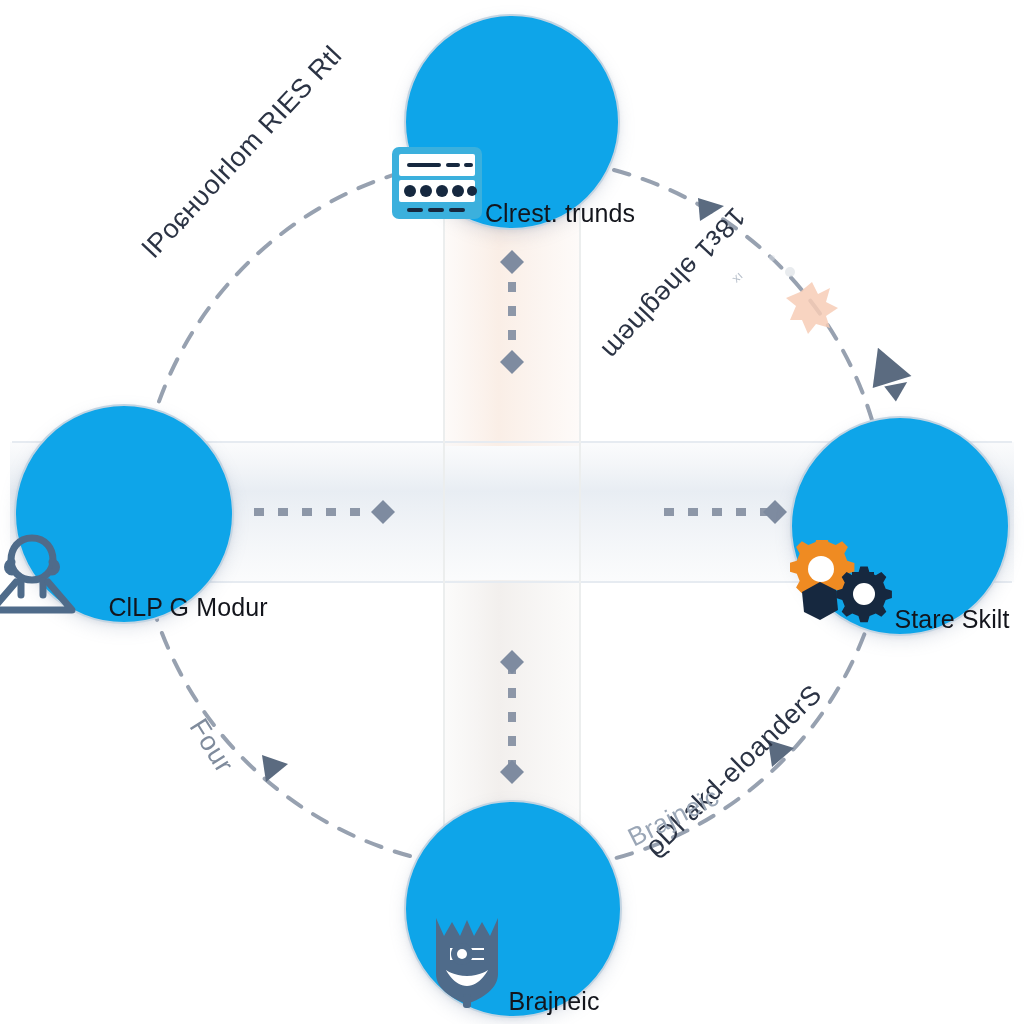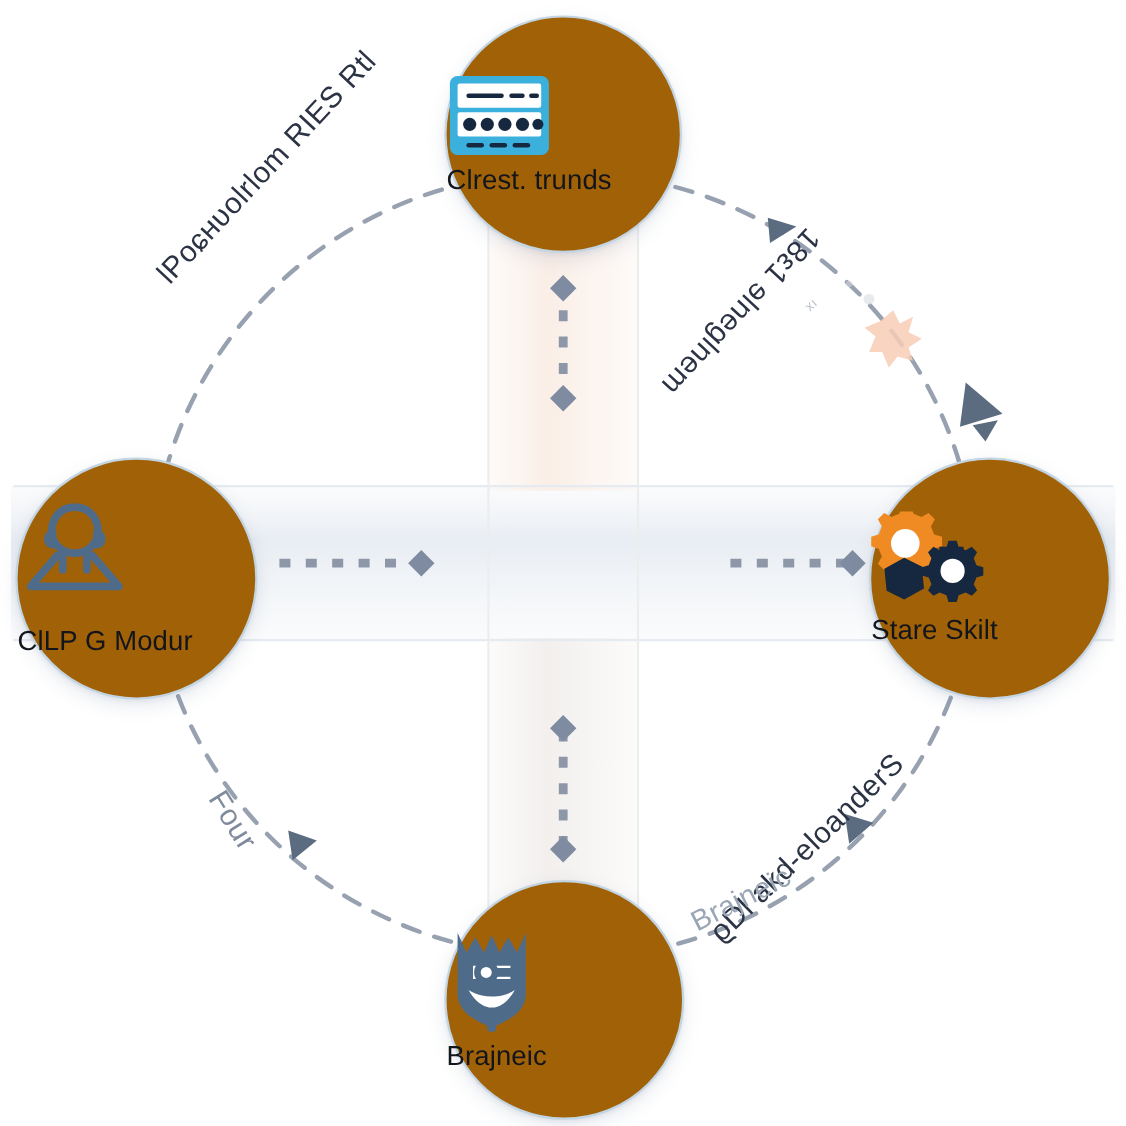--- a/index.html
+++ b/index.html
@@ -23,47 +23,46 @@
     left: 0;
     top: 0;
     width: 1024px;
     height: 1024px;
   }
 
   
   .node {
     position: absolute;
     border-radius: 50%;
-    background: #a16207;
+    background: #0ea5e9;
     border: 2px solid #c3d4e2;
     box-shadow: 0 6px 16px rgba(120,140,165,0.18),
                 0 2px 4px rgba(120,140,165,0.12);
     display: flex;
-    flex-direction: column;
-    align-items: flex-start;
+    align-items: flex-end;
     justify-content: center;
     box-sizing: border-box;
   }
   .node .icon-wrap {
     display: flex;
     align-items: center;
     justify-content: center;
     margin-bottom: 6px;
   }
   .node .node-label {
     font-size: 25px;
     color: #13151c;
     letter-spacing: 0.1px;
     text-align: center;
     white-space: nowrap;
     font-weight: 400;
   }
 
   .node-top    { left: 404px; top: 14px;  width: 216px; height: 216px; }
-  .node-left   { left: 14px;  top: 416px; width: 220px; height: 220px; gap: 24px; }
+  .node-left   { left: 14px;  top: 404px; width: 220px; height: 220px; gap: 24px; }
   .node-center { left: 404px; top: 404px; width: 220px; height: 220px; }
   .node-right  { left: 790px; top: 416px; width: 220px; height: 220px; }
   .node-bottom { left: 404px; top: 800px; width: 218px; height: 218px; }
 
   .node-center .inner-ring {
     position: absolute;
     left: 12px; top: 12px; right: 12px; bottom: 12px;
     border-radius: 50%;
     border: 2px dashed #d6dde6;
     pointer-events: none;

